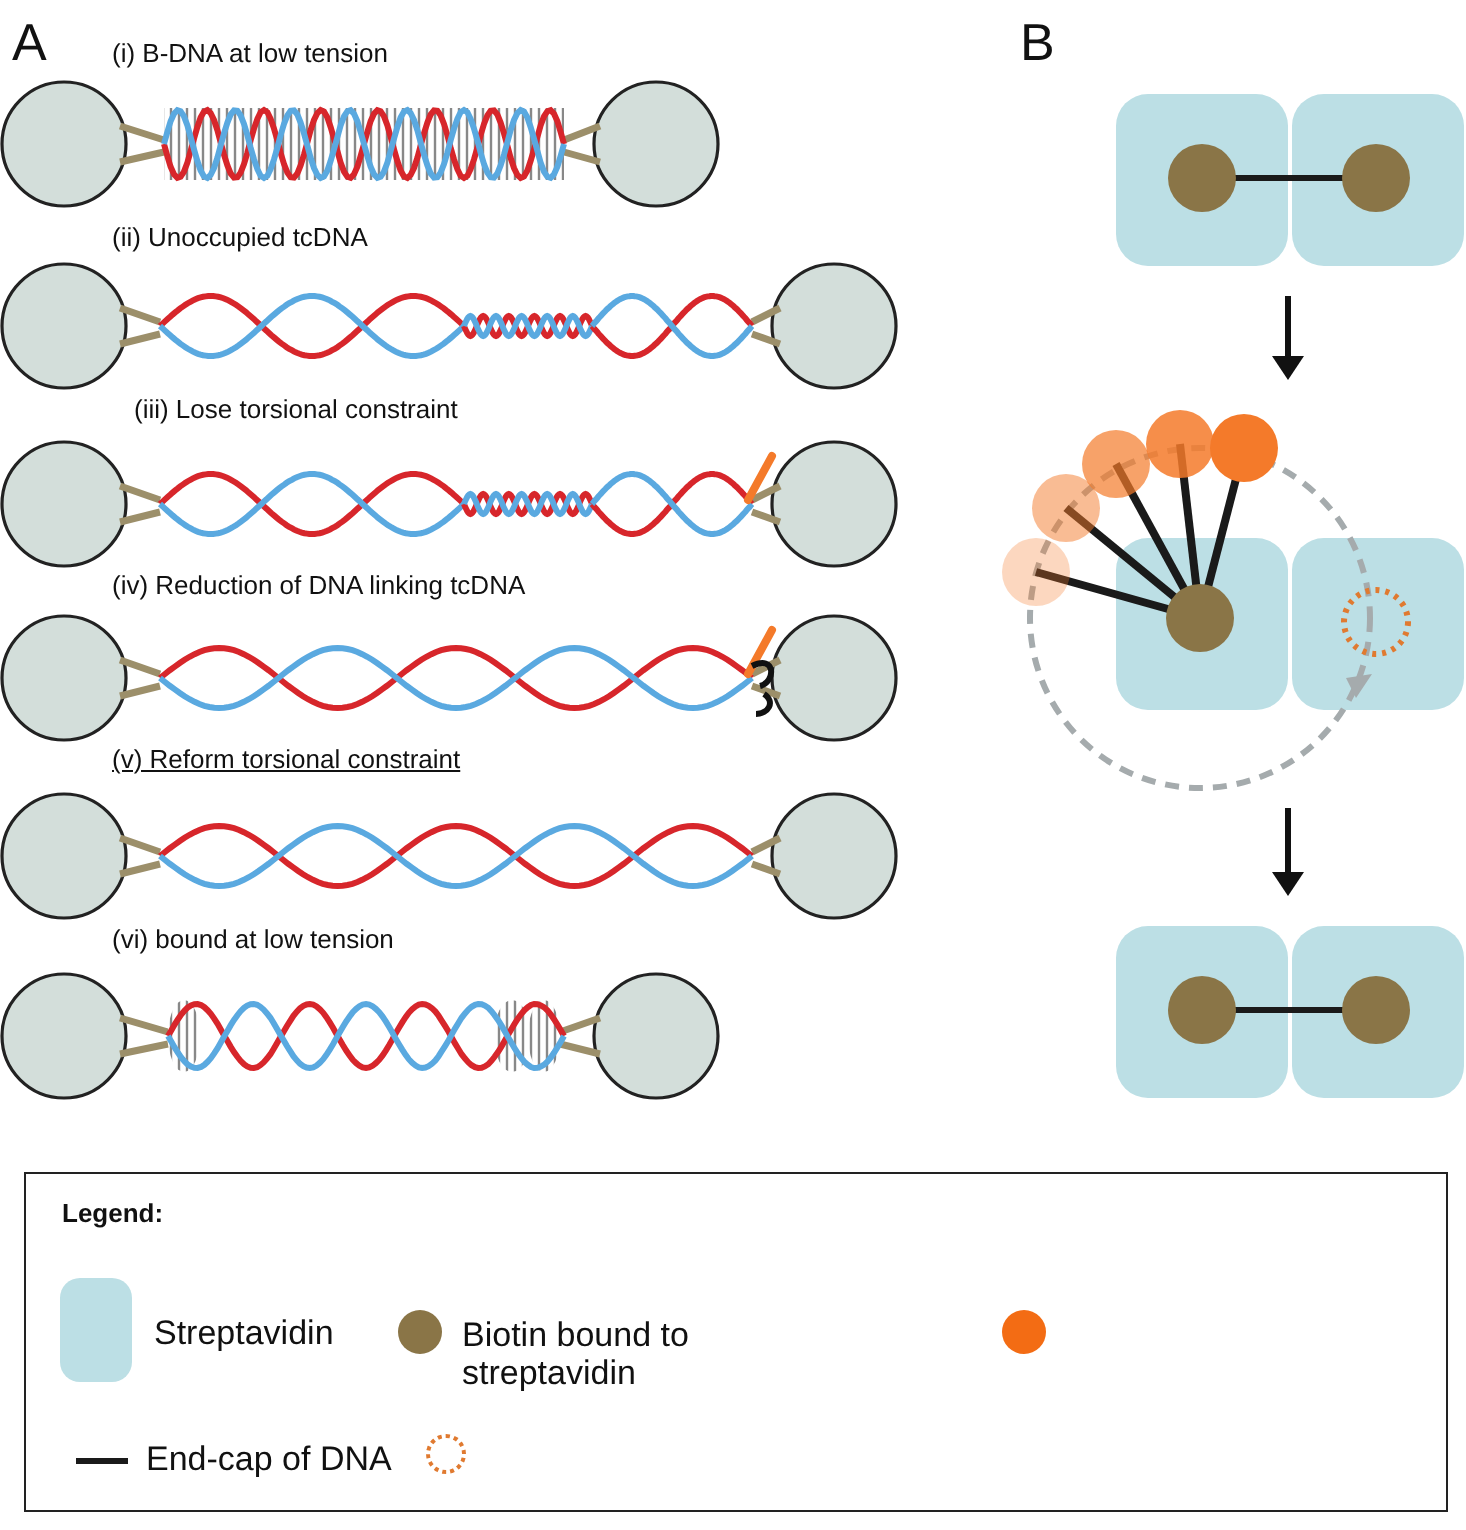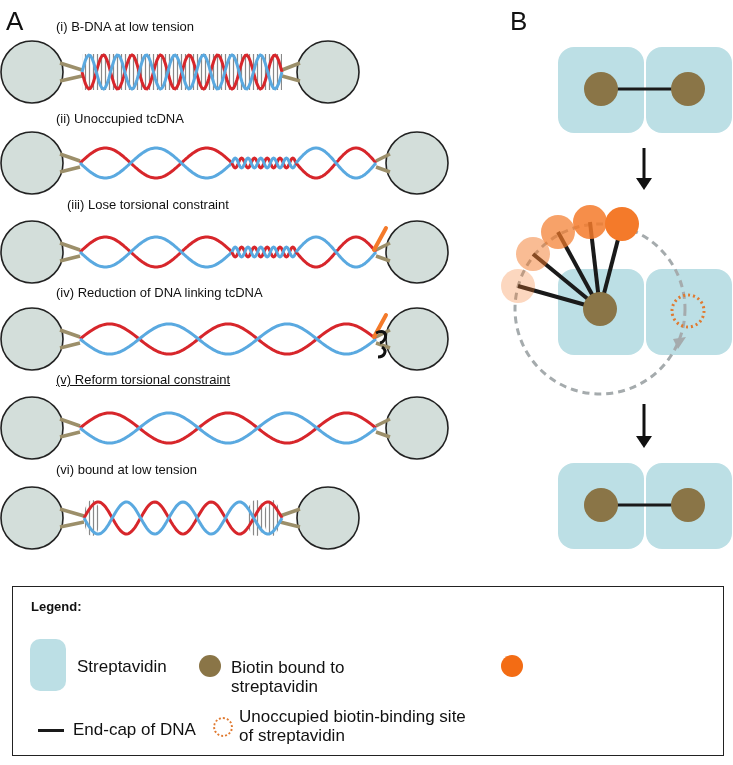--- a/index.html
+++ b/index.html
@@ -146,17 +146,13 @@
     <div>Biotin bound to</div>
     <div>streptavidin</div>
   </div>
 
   <div style="position:absolute;left:488px;top:68px;width:22px;height:22px;border-radius:50%;background:#f36c14;"></div>
 
   <div style="position:absolute;left:25px;top:142px;width:26px;height:3px;background:#1a1a1a;"></div>
   <div class="txt" style="left:60px;top:133px;">End-cap of DNA</div>
 
   <div style="position:absolute;left:200px;top:130px;width:16px;height:16px;border-radius:50%;border:2.5px dotted #e07a30;"></div>
-  <div class="txt" style="left:226px;top:120px;">
-    <div>Unoccupied biotin-binding site</div>
-    <div>of streptavidin</div>
-  </div>
 </div>
 
 </body></html>

